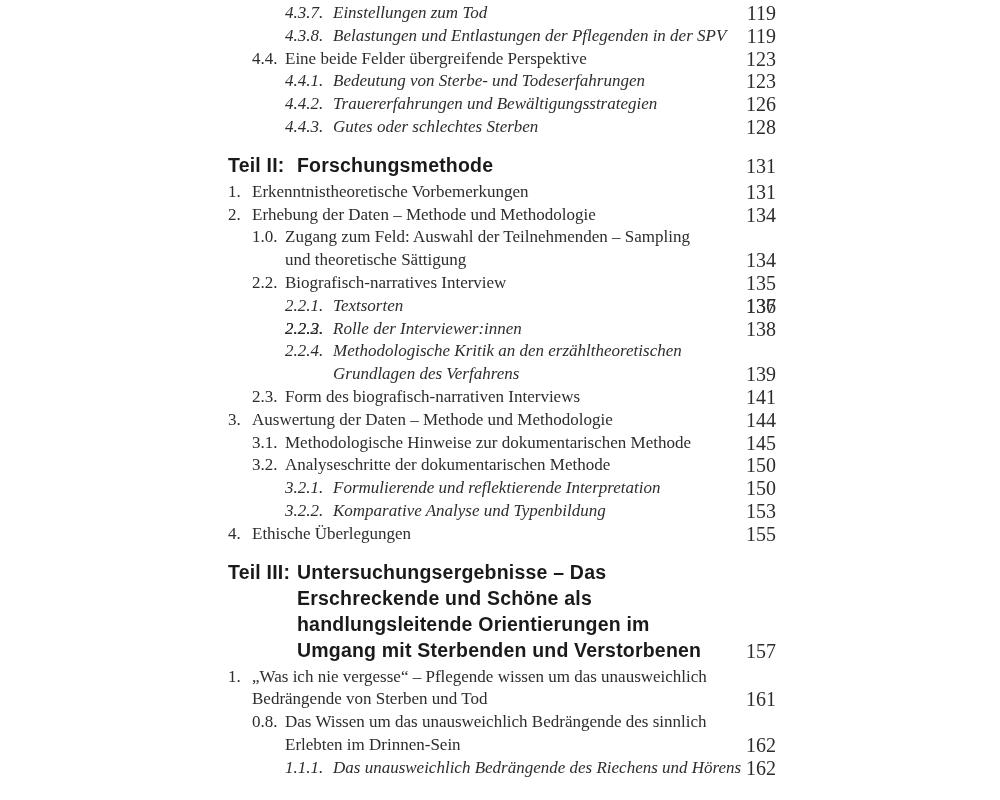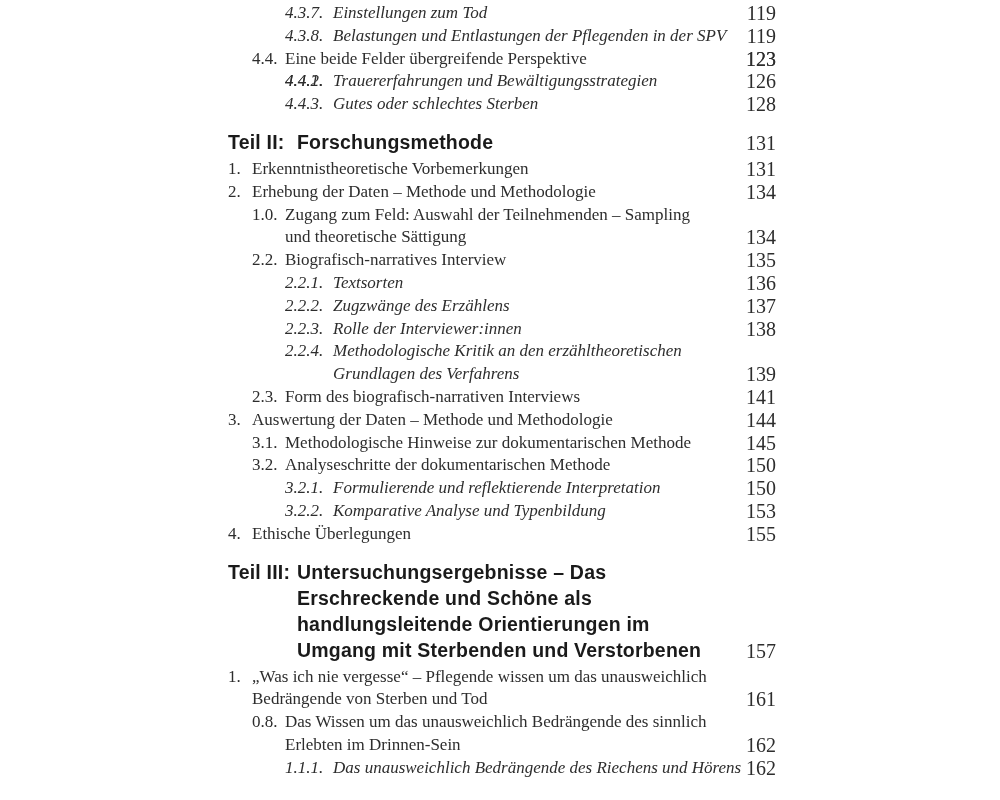--- a/index.html
+++ b/index.html
@@ -79,21 +79,21 @@
   </div>
       <div class="row l3">
     <div class="entry"><span class="num">4.3.8.</span><span class="title">Belastungen und Entlastungen der Pflegenden in der SPV</span></div>
     <div class="page-num">119</div>
   </div>
       <div class="row l2">
     <div class="entry"><span class="num">4.4.</span><span class="title">Eine beide Felder übergreifende Perspektive</span></div>
     <div class="page-num">123</div>
   </div>
       <div class="row l3">
-    <div class="entry"><span class="num">4.4.1.</span></div>
+    <div class="entry"><span class="num">4.4.1.</span><span class="title">Bedeutung von Sterbe- und Todeserfahrungen</span></div>
     <div class="page-num">123</div>
   </div>
       <div class="row l3">
     <div class="entry"><span class="num">4.4.2.</span><span class="title">Trauererfahrungen und Bewältigungsstrategien</span></div>
     <div class="page-num">126</div>
   </div>
       <div class="row l3">
     <div class="entry"><span class="num">4.4.3.</span><span class="title">Gutes oder schlechtes Sterben</span></div>
     <div class="page-num">128</div>
   </div>
@@ -116,21 +116,21 @@
   </div>
       <div class="row l2">
     <div class="entry"><span class="num">2.2.</span><span class="title">Biografisch-narratives Interview</span></div>
     <div class="page-num">135</div>
   </div>
       <div class="row l3">
     <div class="entry"><span class="num">2.2.1.</span><span class="title">Textsorten</span></div>
     <div class="page-num">136</div>
   </div>
       <div class="row l3">
-    <div class="entry"><span class="num">2.2.2.</span><span class="title">Zugzwänge des Erzählens</span></div>
+    <div class="entry"><span class="num">2.2.2.</span></div>
     <div class="page-num">137</div>
   </div>
       <div class="row l3">
     <div class="entry"><span class="num">2.2.3.</span><span class="title">Rolle der Interviewer:innen</span></div>
     <div class="page-num">138</div>
   </div>
       <div class="row l3">
     <div class="entry"><span class="num">2.2.4.</span><span class="title">Methodologische Kritik an den erzähltheoretischen
 Grundlagen des Verfahrens</span></div>
     <div class="page-num">139</div>

